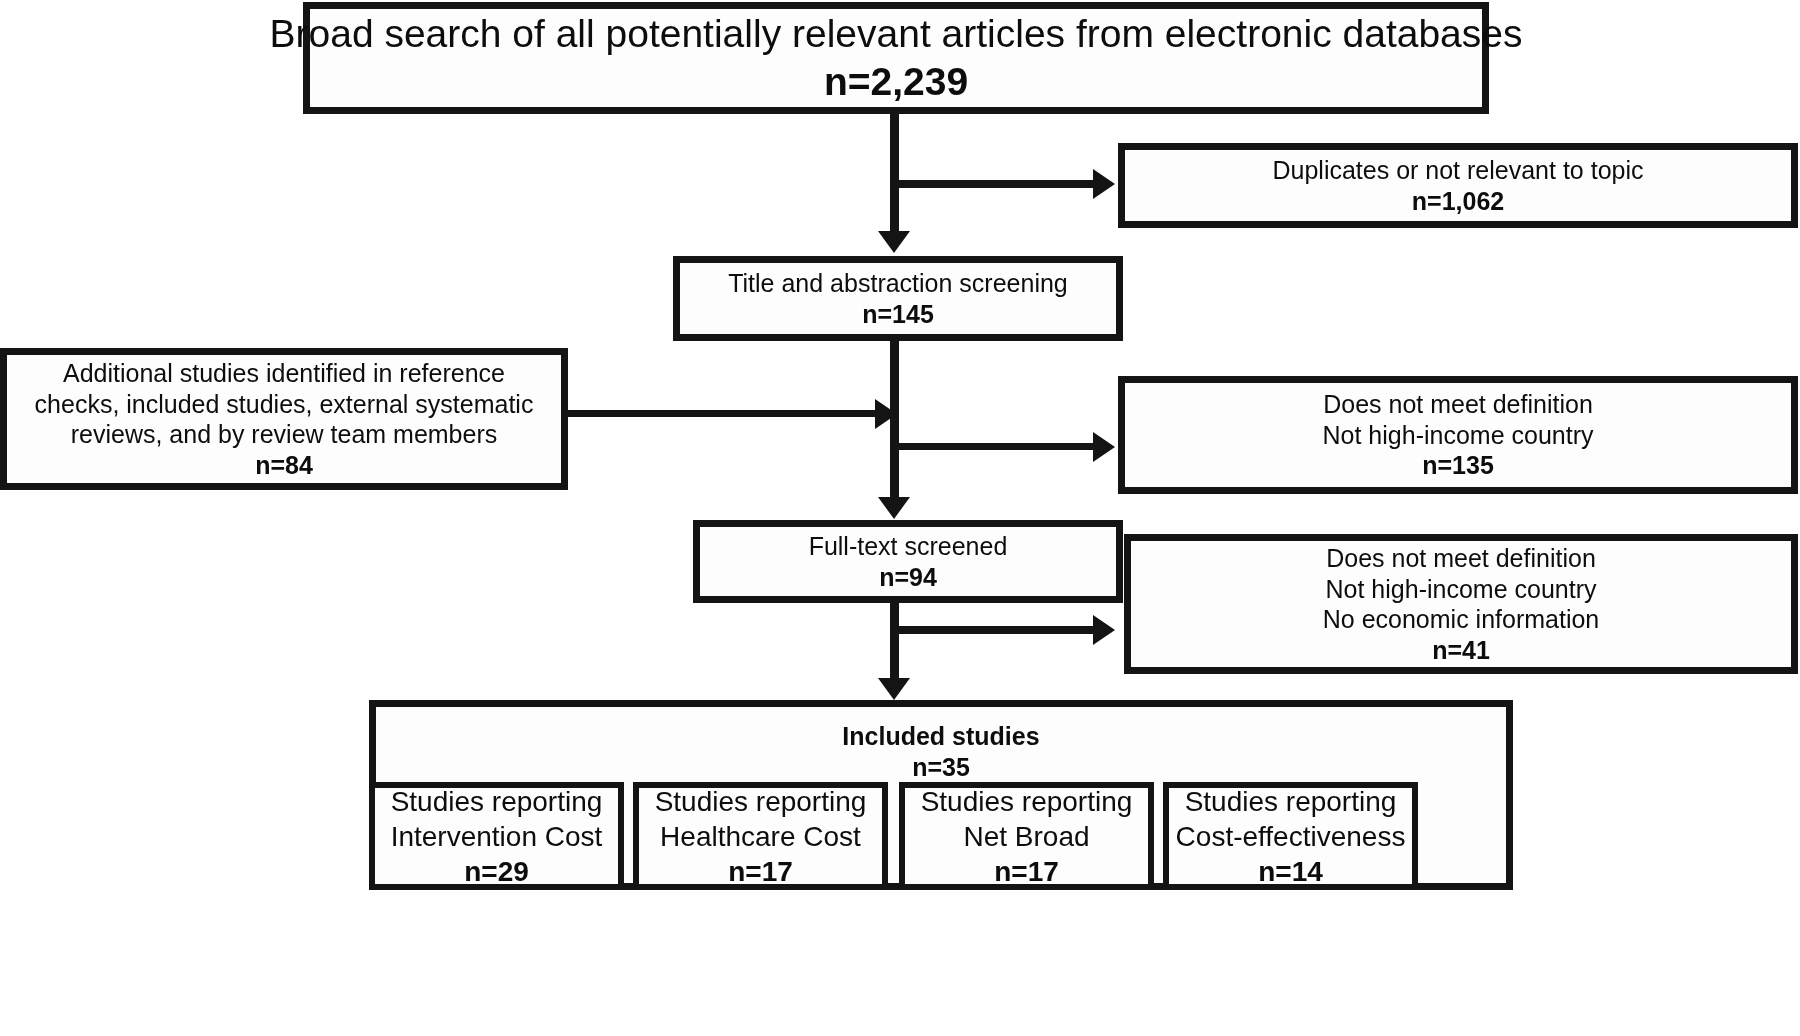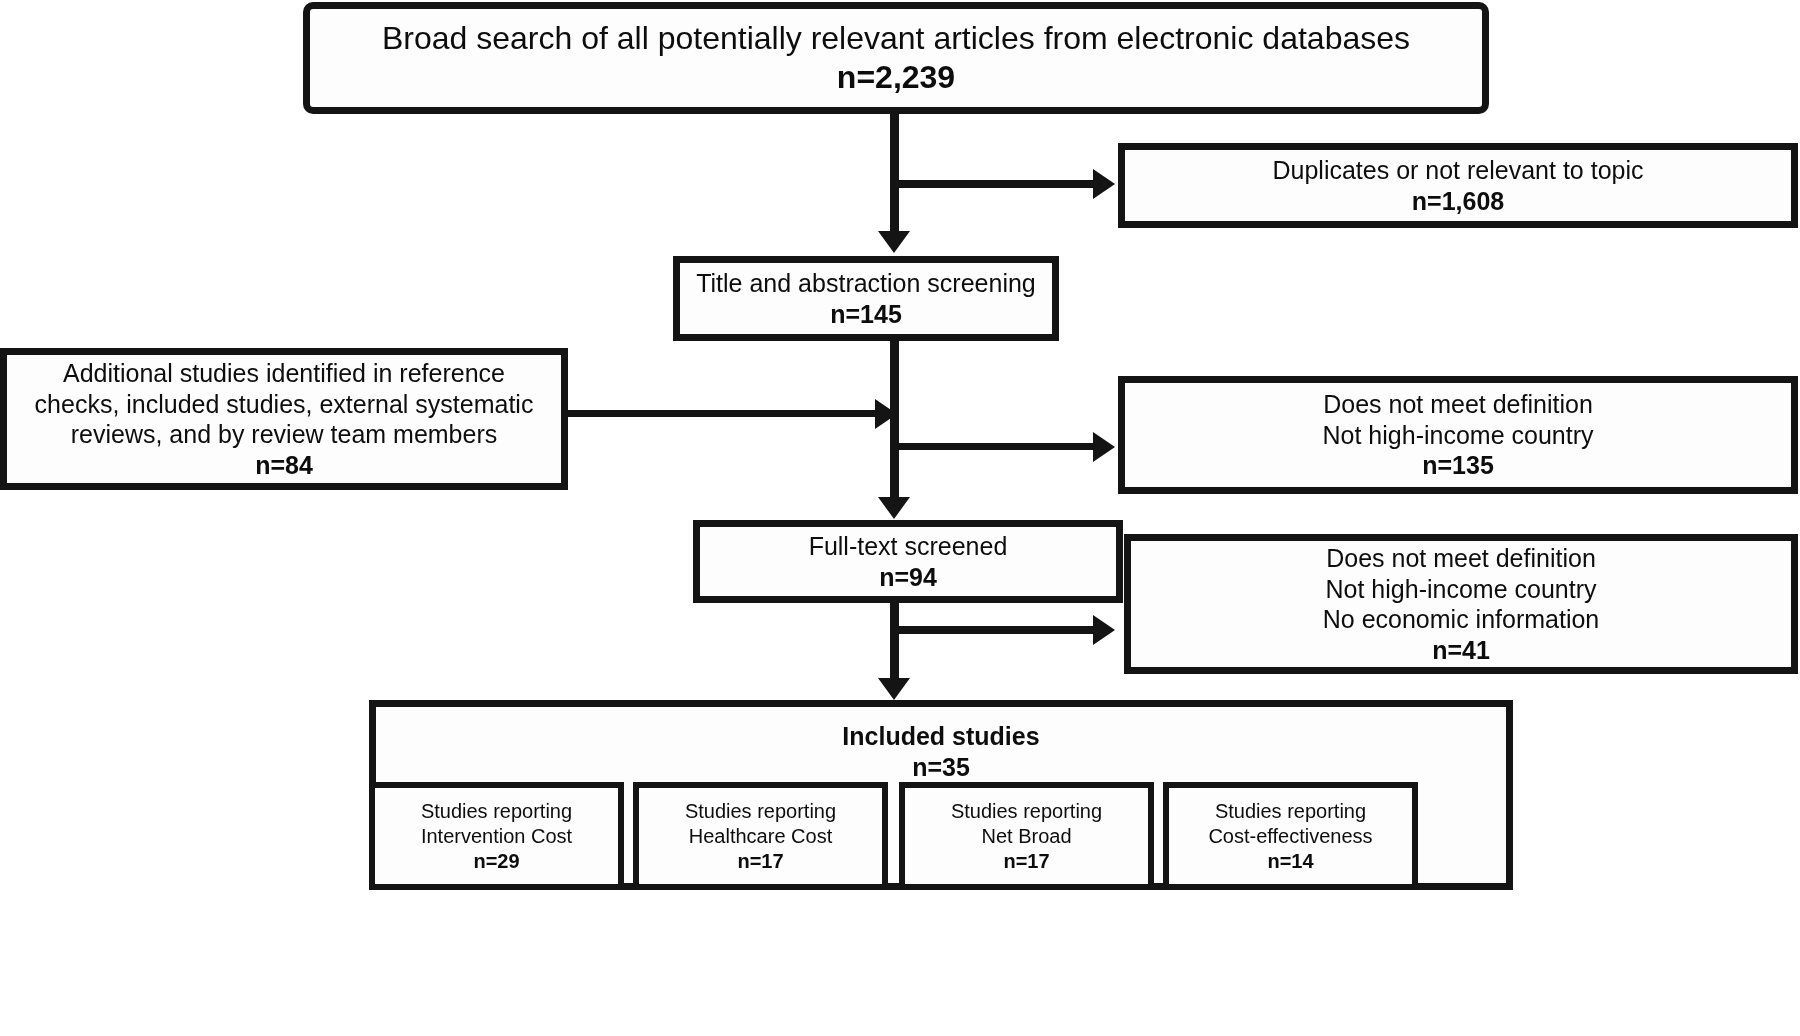--- a/index.html
+++ b/index.html
@@ -31,23 +31,23 @@
     line-height: 1.22;
   }
   .box .ln {
     display: block;
     white-space: nowrap;
   }
   .t-normal { font-weight: 400; }
   .t-bold { font-weight: 700; }
 
   
-  .fs-32 { font-size: 32px; border-radius: 10px; }
+  .fs-32 { font-size: 39px; }
   .fs-31 { font-size: 25px; }
-  .fs-29 { font-size: 20px; }
+  .fs-29 { font-size: 28px; }
 
   
   .vline, .hline {
     position: absolute;
     background: #141414;
   }
   .arrow-down {
     position: absolute;
     width: 0;
     height: 0;
@@ -87,24 +87,24 @@
   </div>
 
   <div class="vline" style="left:890px; top:114px; width:9px; height:117px;"></div>
   <div class="arrow-down" style="left:878px; top:231px;"></div>
 
   <div class="hline" style="left:890px; top:180px; width:205px; height:8px;"></div>
   <div class="arrow-right" style="left:1093px; top:169px;"></div>
 
   <div class="box fs-31" style="left:1118px; top:143px; width:680px; height:85px;">
     <span class="ln t-normal">Duplicates or not relevant to topic</span>
-    <span class="ln t-bold">n=1,608</span>
+    <span class="ln t-bold">n=1,062</span>
   </div>
 
-  <div class="box fs-31" style="left:673px; top:256px; width:386px; height:85px;">
+  <div class="box fs-31" style="left:673px; top:256px; width:450px; height:85px;">
     <span class="ln t-normal">Title and abstraction screening</span>
     <span class="ln t-bold">n=145</span>
   </div>
 
   <div class="vline" style="left:890px; top:341px; width:9px; height:156px;"></div>
   <div class="arrow-down" style="left:878px; top:497px;"></div>
 
   <div class="hline" style="left:567px; top:410px; width:330px; height:7px;"></div>
   <div class="arrow-right" style="left:875px; top:399px;"></div>
 

